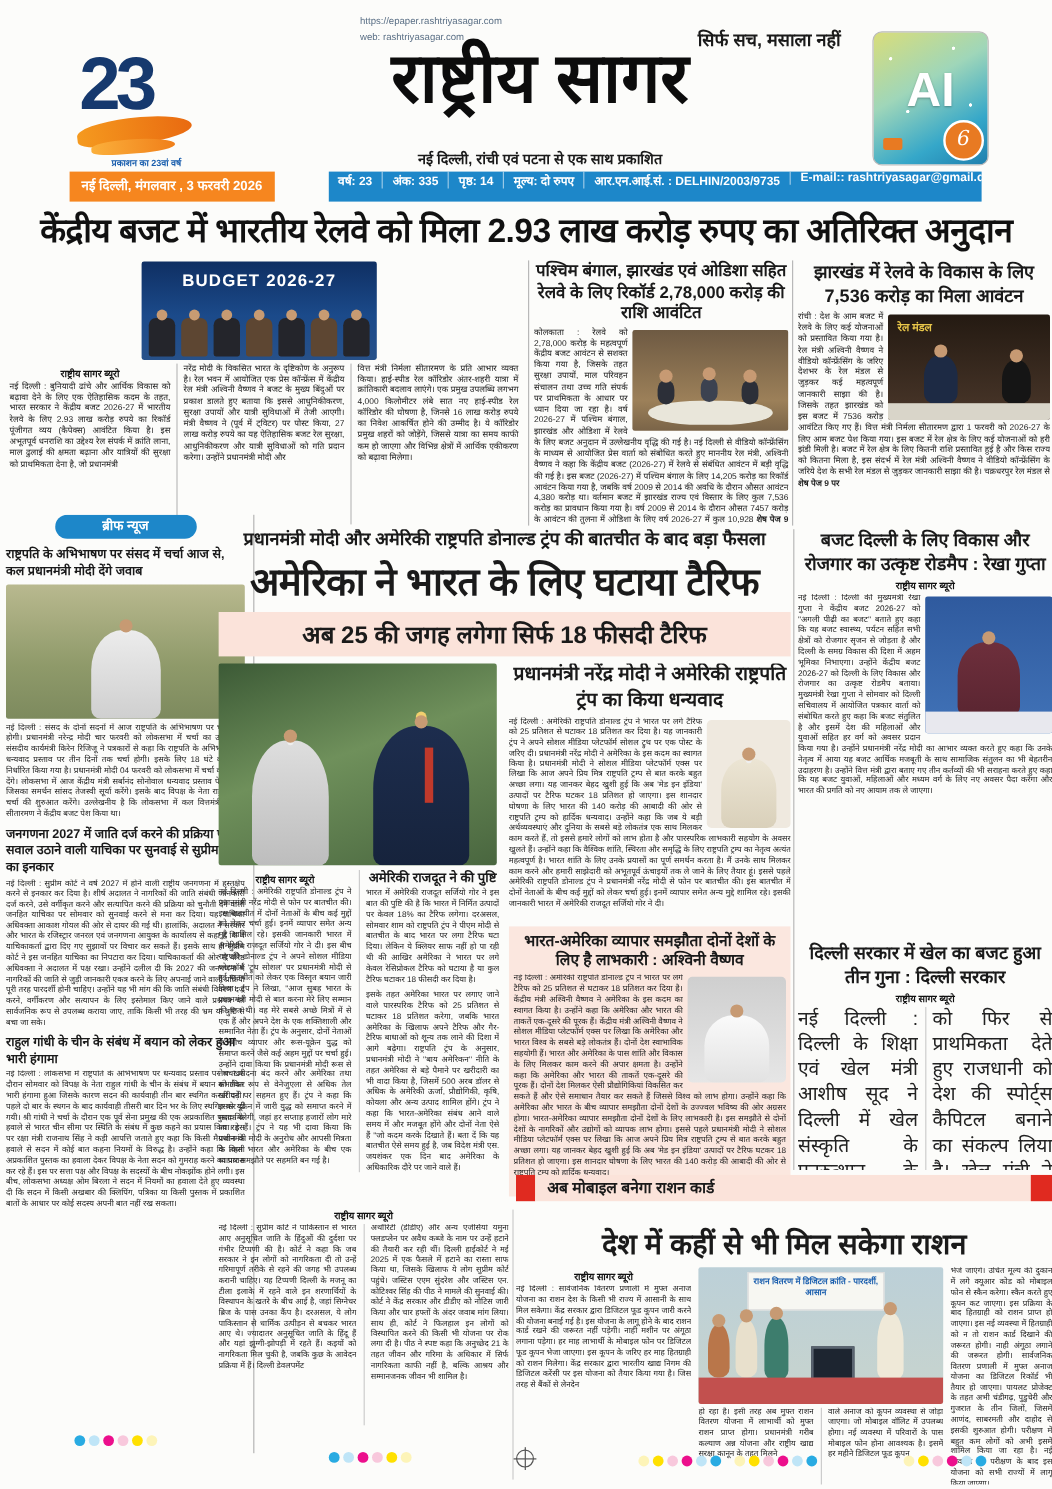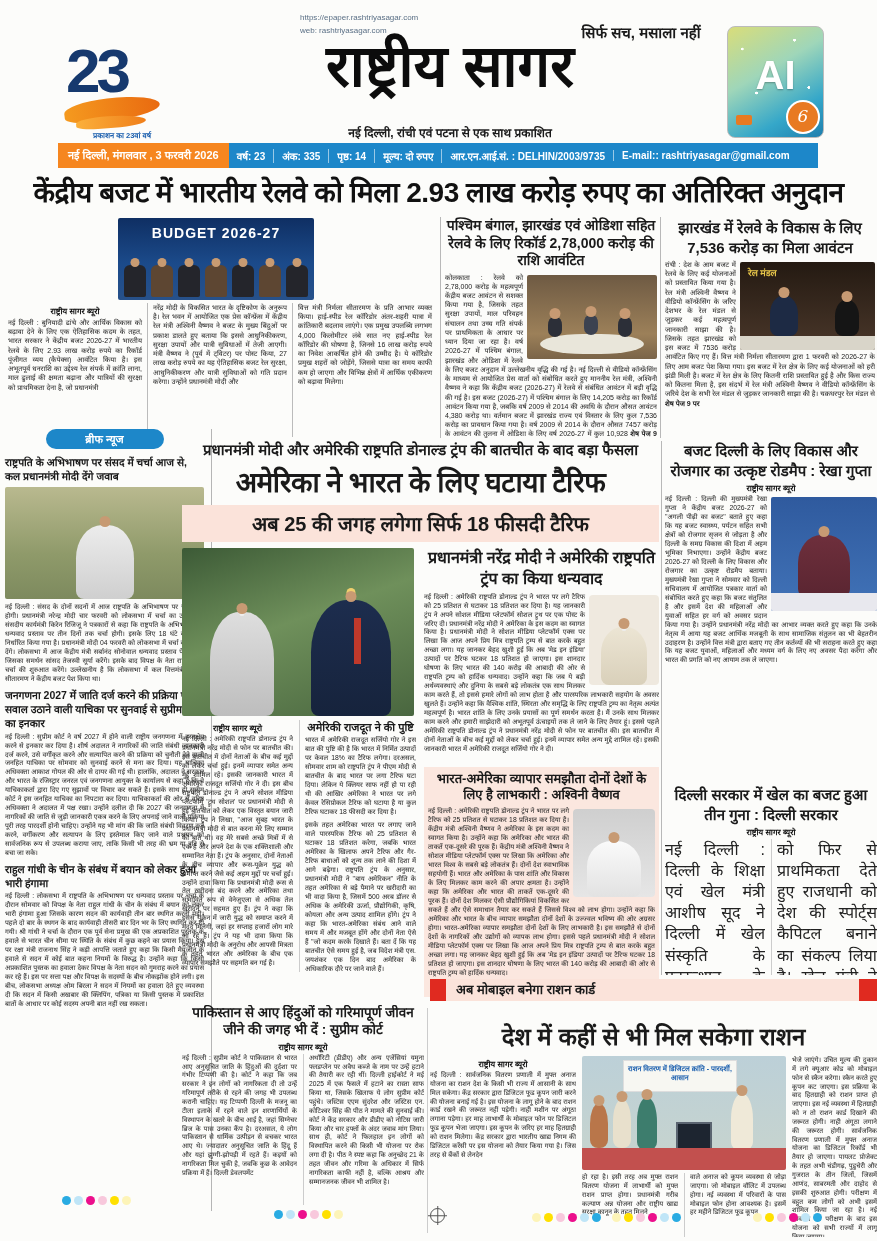--- a/index.html
+++ b/index.html
@@ -31,21 +31,21 @@
       radial-gradient(circle at 70% 12%,#fff 1.2px,transparent 1.6px),
       radial-gradient(circle at 30% 60%,#fff 1.2px,transparent 1.6px),
       radial-gradient(circle at 85% 55%,#fff 1.2px,transparent 1.6px),
       radial-gradient(circle at 20% 88%,#fff 1.2px,transparent 1.6px);}
   .ai-circle{position:absolute;right:3px;bottom:3px;width:30px;height:30px;border-radius:50%;background:#e87a22;
              border:2px solid #fff;color:#fff;text-align:center;line-height:28px;font-size:17px;
              font-family:"DejaVu Serif",serif;font-style:italic;}
   .ai-chip{position:absolute;left:8px;bottom:12px;width:16px;height:10px;background:#e87a22;border-radius:2px;}
   .infobar{left:58px;top:143px;width:760px;height:25px;display:flex;}
   .datebox{background:#f6861f;color:#fff;font-weight:bold;font-size:11px;line-height:25px;padding:0 10px;white-space:nowrap;}
-  .fields{flex:1;background:#1d87c9;display:flex;align-items:center;overflow:hidden;}
+  .fields{flex:1;background:#1d87c9;display:flex;align-items:flex-start;overflow:hidden;margin-left:45px;}
   .fields span{color:#fff;font-weight:bold;font-size:10px;padding:0 8px;white-space:nowrap;border-left:1px solid rgba(255,255,255,.55);}
   .fields span:first-child{border-left:none;}
   .banner{left:4px;top:172px;width:869px;text-align:center;font-size:28px;font-weight:900;
           white-space:nowrap;overflow:hidden;letter-spacing:-0.5px;}
   
   .budget-bg{background:linear-gradient(180deg,#0f2f63 0%,#1b4a8a 55%,#27518a 100%);}
   .budget-title{position:absolute;top:7px;left:0;right:0;text-align:center;color:#fff;font-weight:bold;font-size:14px;letter-spacing:1px;}
   .budget-row{position:absolute;bottom:3px;left:6px;right:6px;height:32px;display:flex;gap:5px;}
   .budget-row i{flex:1;border-radius:6px 6px 2px 2px;position:relative;}
   .budget-row i::before{content:"";position:absolute;top:-7px;left:50%;transform:translateX(-50%);width:9px;height:9px;border-radius:50%;background:#c89b72;}
@@ -67,21 +67,21 @@
   .blond::before{box-shadow:0 -4px 0 -1px #f0cf6e;}
   
   .sidebar{left:0;top:429px;width:212px;height:782px;border-right:1px solid #b5b5b5;box-sizing:border-box;
            padding:0 7px 0 5px;overflow:hidden;}
   .badge{width:118px;height:20px;border-radius:10px;background:#1d87c9;color:#fff;text-align:center;
          line-height:20px;font-size:11px;font-weight:bold;margin:0 auto 6px;}
   .bn-head{font-size:10.5px;font-weight:800;line-height:1.35;margin:4px 0 2px;}
   .parl-bg{background:linear-gradient(180deg,#b9b98f,#8f9a6a 60%,#7d8a5e);}
   
   .kicker{font-size:15px;font-weight:800;text-align:center;line-height:1.2;}
-  .bighead{font-size:28px;font-weight:900;text-align:center;white-space:nowrap;overflow:hidden;margin-top:3px;letter-spacing:-0.5px;}
+  .bighead{font-size:32px;font-weight:900;text-align:center;white-space:nowrap;overflow:hidden;margin-top:3px;letter-spacing:-0.5px;}
   .subbar{background:#fbe3da;text-align:center;font-size:20px;font-weight:800;padding:5px 0;margin-top:5px;}
   .mt-bg{background:linear-gradient(160deg,#3c5a36,#6f905b 45%,#49663f);}
   .pillhead{font-size:11px;font-weight:800;text-align:center;line-height:1.3;margin-bottom:2px;}
   .thanks-head{font-size:16px;font-weight:800;text-align:center;line-height:1.3;}
   .av-block{background:#fbe7df;padding:4px;margin-top:6px;}
   .av-head{font-size:13px;font-weight:800;text-align:center;line-height:1.3;}
   .cut-bg{background:#efe9df;}
   .av-bg{background:linear-gradient(180deg,#cfcfcf,#e6e6e6);}
   .rekha-bg{background:linear-gradient(180deg,#2f5a9e,#4173b8);}
   .rekha-desk{position:absolute;bottom:0;left:0;right:0;height:18px;background:#e8e8ee;}
@@ -292,21 +292,20 @@
     <div style="flex:1;overflow:hidden;border-left:1px solid #ccc;padding-left:5px;" class="txt">को फिर से प्राथमिकता देते हुए राजधानी को देश की स्पोर्ट्स कैपिटल बनाने का संकल्प लिया है। खेल मंत्री ने कहा कि पिछले कई वर्षों तक दिल्ली में खेल और युवा गतिविधियां उपेक्षा का शिकार रहीं। जिस कारण जहां एक ओर पूर्ववर्ती सरकार ने खेलों के लिए उचित बजट भी नहीं दिया वहीं दूसरी ओर दिल्ली के बच्चों ने राष्ट्रीय और अंतरराष्ट्रीय स्तर पर भाग भी नहीं लिया। वर्ष 2021-22 में जहां खेलों का बजट 60 करोड़ रुपये था, 2022-23 में 41 करोड़, 2023-24 में 26 करोड़, वहीं 2024-25 तक यह घटकर 26 करोड़ रुपये रह गया। वर्तमान सरकार ने इस स्थिति को बदलते हुए वर्ष 2025-26 में खेल एवं युवा मामलों के लिए इसे तीन गुना कर 76 करोड़ रुपये का बजट आवंटित किया है।</div>
   </div>
 </div>
 
 <div class="abs" style="left:665px;top:975px;width:212px;height:0;overflow:hidden;">
   
   
 </div>
 
 <div class="abs" style="left:182px;top:1005px;width:242px;height:200px;overflow:hidden;">
-  <div class="story-head-m" style="font-size:13.5px;">पाकिस्तान से आए हिंदुओं को गरिमापूर्ण जीवन जीने की जगह भी दें : सुप्रीम कोर्ट</div>
   <div class="byline">राष्ट्रीय सागर ब्यूरो</div>
   <div style="display:flex;gap:6px;height:168px;overflow:hidden;">
     <div class="txt" style="flex:1;font-size:6.7px;overflow:hidden;">नई दिल्ली : सुप्रीम कोर्ट ने पाकिस्तान से भारत आए अनुसूचित जाति के हिंदुओं की दुर्दशा पर गंभीर टिप्पणी की है। कोर्ट ने कहा कि जब सरकार ने इन लोगों को नागरिकता दी तो उन्हें गरिमापूर्ण तरीके से रहने की जगह भी उपलब्ध करानी चाहिए। यह टिप्पणी दिल्ली के मजनू का टीला इलाके में रहने वाले इन शरणार्थियों के विस्थापन के खतरे के बीच आई है, जहां सिग्नेचर ब्रिज के पास उनका कैंप है। दरअसल, ये लोग पाकिस्तान से धार्मिक उत्पीड़न से बचकर भारत आए थे। ज्यादातर अनुसूचित जाति के हिंदू हैं और यहां झुग्गी-झोपड़ी में रहते हैं। कइयों को नागरिकता मिल चुकी है, जबकि कुछ के आवेदन प्रक्रिया में हैं। दिल्ली डेवलपमेंट</div>
     <div class="txt" style="flex:1;font-size:6.7px;overflow:hidden;border-left:1px solid #ccc;padding-left:5px;">अथॉरिटी (डीडीए) और अन्य एजेंसियां यमुना फ्लडप्लेन पर अवैध कब्जे के नाम पर उन्हें हटाने की तैयारी कर रही थीं। दिल्ली हाईकोर्ट ने मई 2025 में एक फैसले में हटाने का रास्ता साफ किया था, जिसके खिलाफ ये लोग सुप्रीम कोर्ट पहुंचे। जस्टिस एएम सुंदरेश और जस्टिस एन. कोटिश्वर सिंह की पीठ ने मामले की सुनवाई की। कोर्ट ने केंद्र सरकार और डीडीए को नोटिस जारी किया और चार हफ्तों के अंदर जवाब मांग लिया। साथ ही, कोर्ट ने फिलहाल इन लोगों को विस्थापित करने की किसी भी योजना पर रोक लगा दी है। पीठ ने स्पष्ट कहा कि अनुच्छेद 21 के तहत जीवन और गरिमा के अधिकार में सिर्फ नागरिकता काफी नहीं है, बल्कि आश्रय और सम्मानजनक जीवन भी शामिल है।</div>
   </div>
 </div>
 
 <div class="vline" style="left:427px;top:1008px;height:225px;background:#ccc;"></div>
 
 <div class="abs" style="left:430px;top:979px;width:447px;height:258px;overflow:hidden;">

